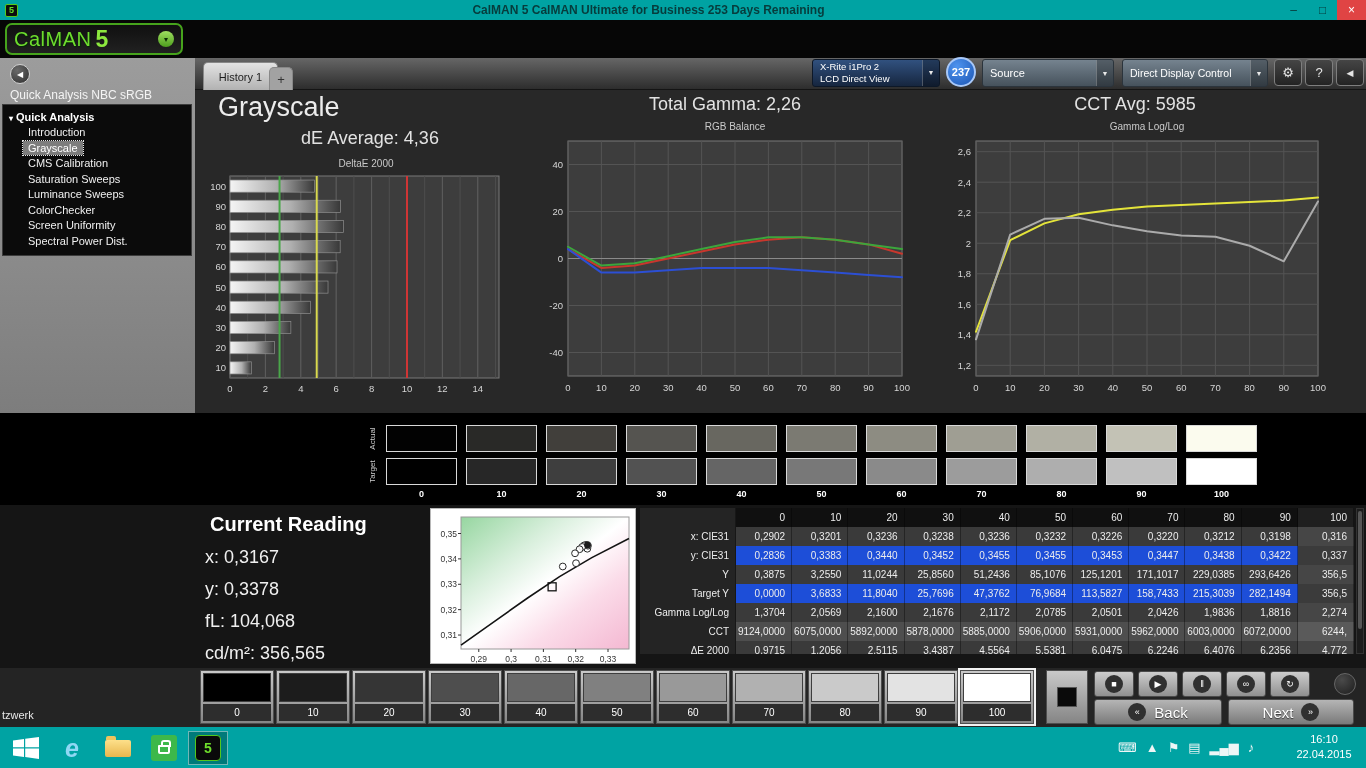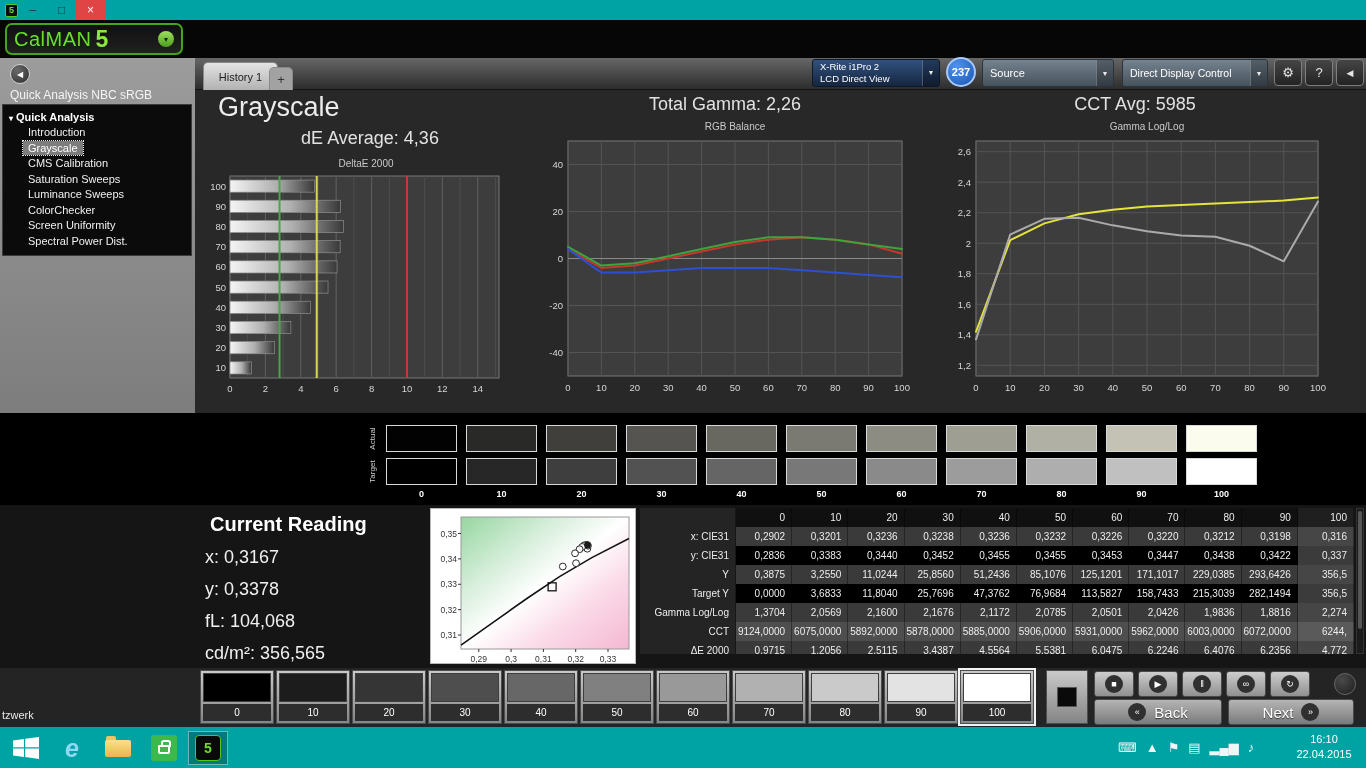--- a/index.html
+++ b/index.html
@@ -51,21 +51,21 @@
 .swatch-label{position:absolute;width:71px;text-align:center;color:#fff;font-size:9px;font-weight:bold}
 
 .bottom{background:#151515}
 .cr-title{color:#fff;font-size:20px;font-weight:bold}
 .cr-line{color:#f0f0f0;font-size:18px}
 .cie-panel{background:#fff;border:1px solid #b8b8b8}
 .rtable{display:grid;grid-template-columns:96px repeat(11,1fr);grid-auto-rows:19px;overflow:hidden;font-size:10px;color:#ececec}
 .tcell{display:flex;align-items:center;justify-content:flex-end;padding-right:6px;border-right:1px solid rgba(0,0,0,.35);white-space:nowrap;overflow:hidden}
 .thead{background:#101010}
 .tlabel{background:#242424}
-.r0{background:#3a3a3a}.r1{background:#000000}
+.r0{background:#3a3a3a}.r1{background:#1d4ed8}
 .cct{background:#4e4e4e}
 .hl.r0{background:#464646}.hl.r1{background:#3b3b3b}.hl.thead{background:#1f1f1f}.hl.cct{background:#5a5a5a}
 .scrollbar{background:#1c1c1c;border:1px solid #333}
 .scroll-thumb{position:absolute;left:1px;top:2px;width:4px;height:118px;background:#565656;border-radius:2px}
 
 .patch-row{background:#242424}
 .patchbtn{position:absolute;top:2px;width:74px;height:54px;background:linear-gradient(#c9c9c9,#858585);border:1px solid #4e4e4e;padding:2px}
 .patchbtn.sel{outline:2px solid #f2f2f2}
 .patchsw{height:29px;border:1px solid #3e3e3e}
 .patchlb{height:17px;margin-top:2px;background:#2d2d2d;color:#fff;font-size:10px;text-align:center;line-height:17px}
@@ -91,20 +91,21 @@
 .clock{color:#fff;font-size:11px;text-align:center;line-height:15px}
 .tooltip-remnant{color:#e8e8e8;font-size:11px}
 </style>
 </head>
 <body>
 
 <div class="screen">
 
   <div class="titlebar abs" style="left:0;top:0;width:1366px;height:20px">
     <span class="win-icon">5</span>
+    <span class="win-title">CalMAN 5 CalMAN Ultimate for Business 253 Days Remaining</span>
     <span class="winbtns">
       <span class="wb">–</span>
       <span class="wb">□</span>
       <span class="wb close">×</span>
     </span>
   </div>
 
   <div class="top-strip abs" style="left:0;top:20px;width:1366px;height:38px"></div>
   <div class="logo abs" style="left:5px;top:23px;width:178px;height:32px">
     <span class="logo-brand">CalMAN</span>

